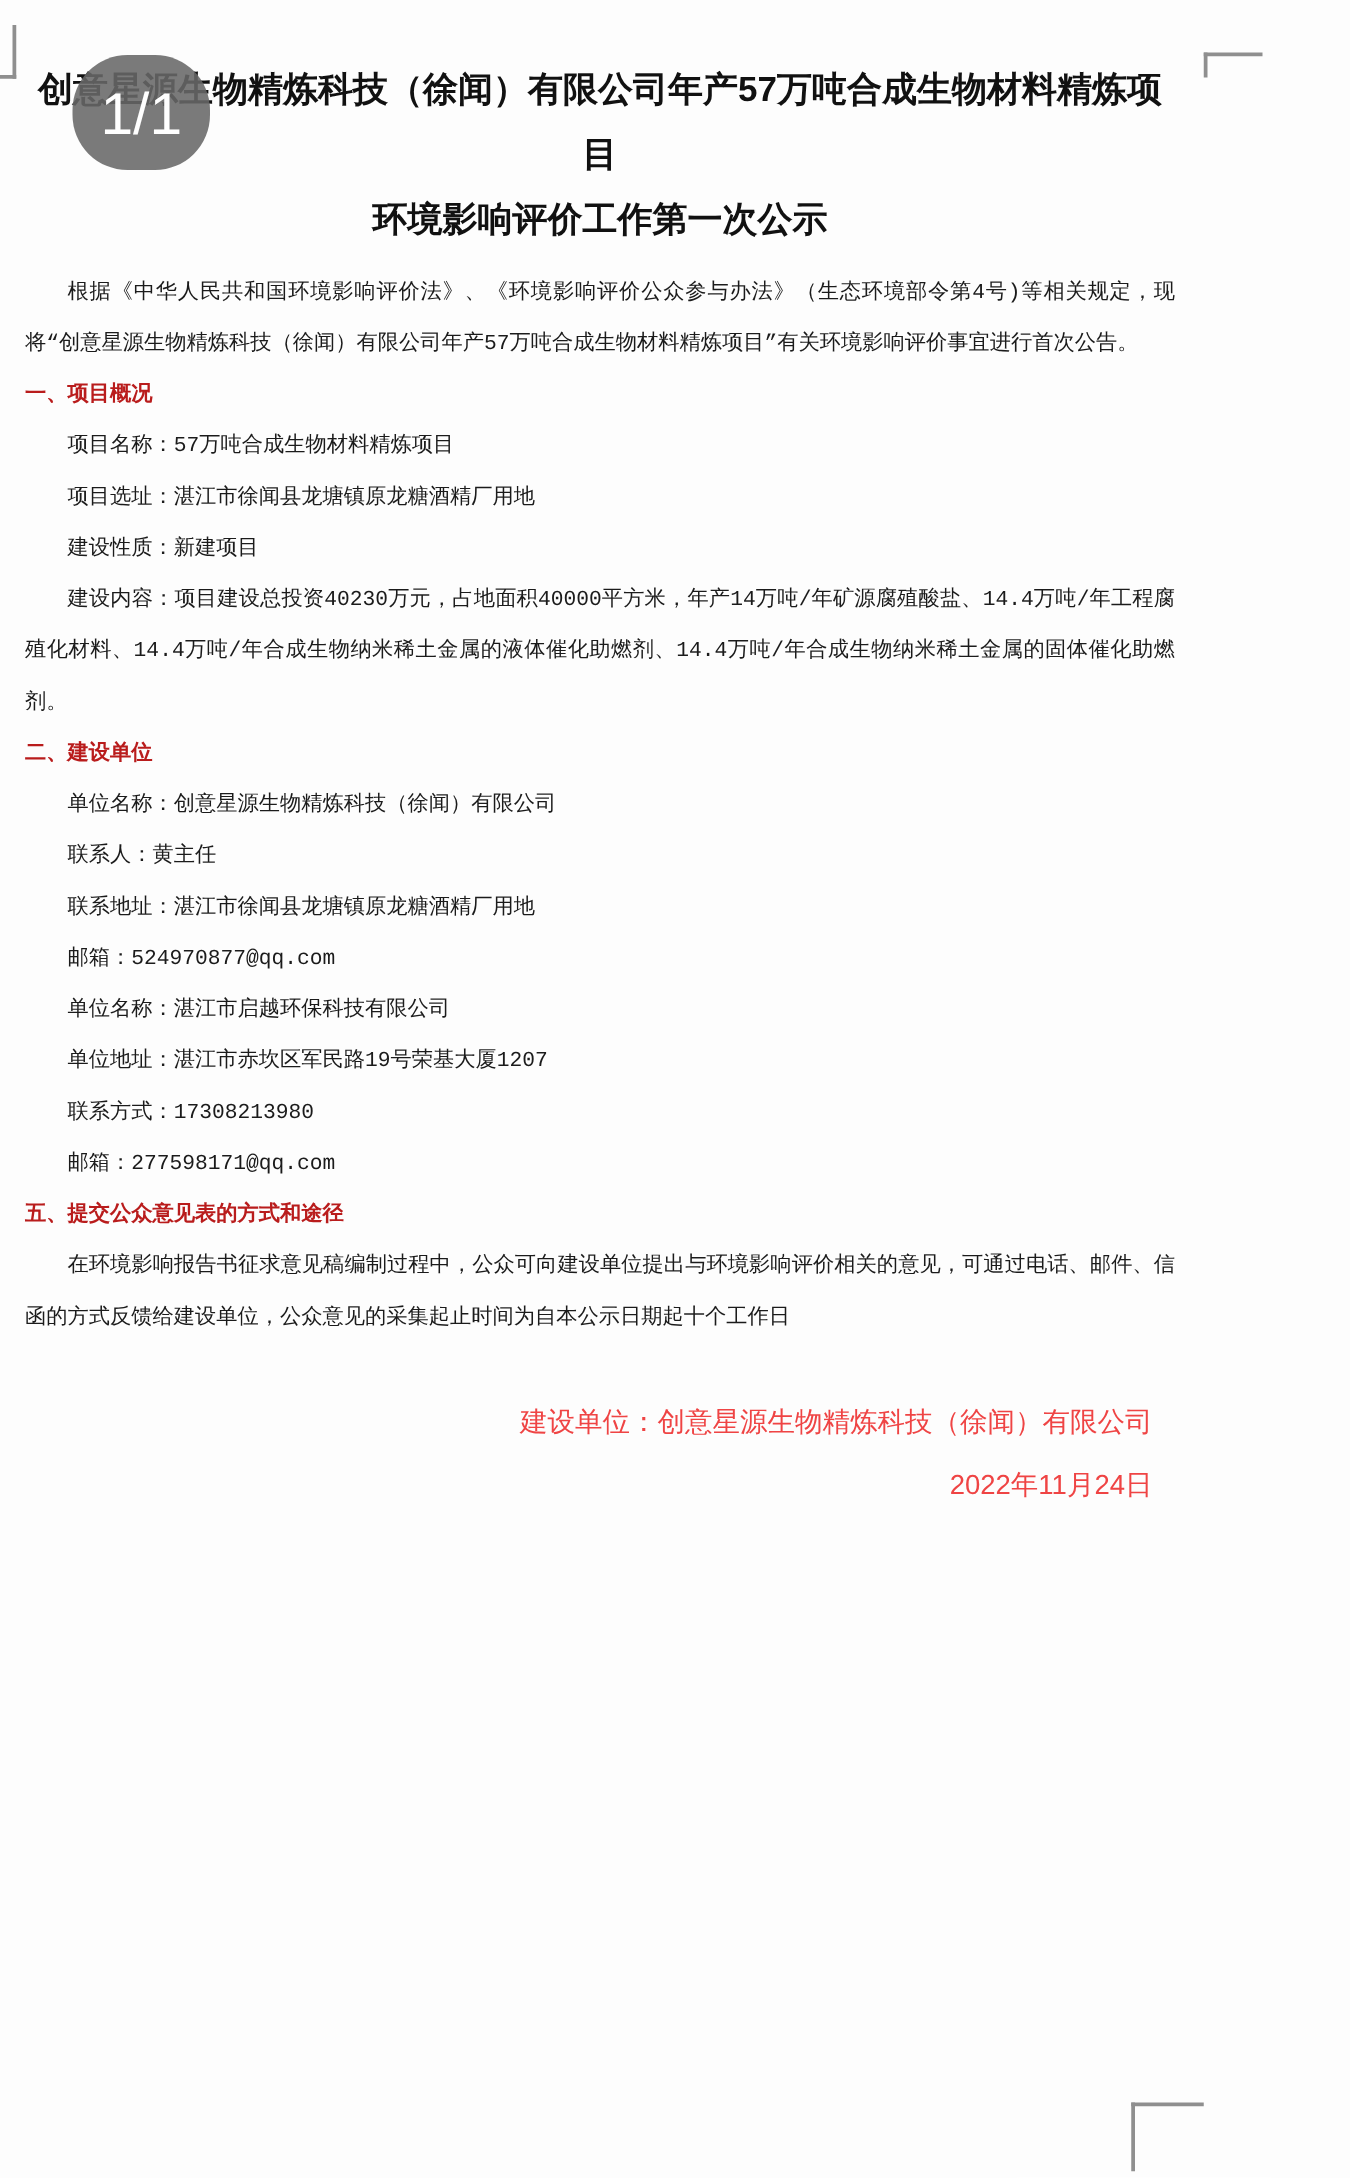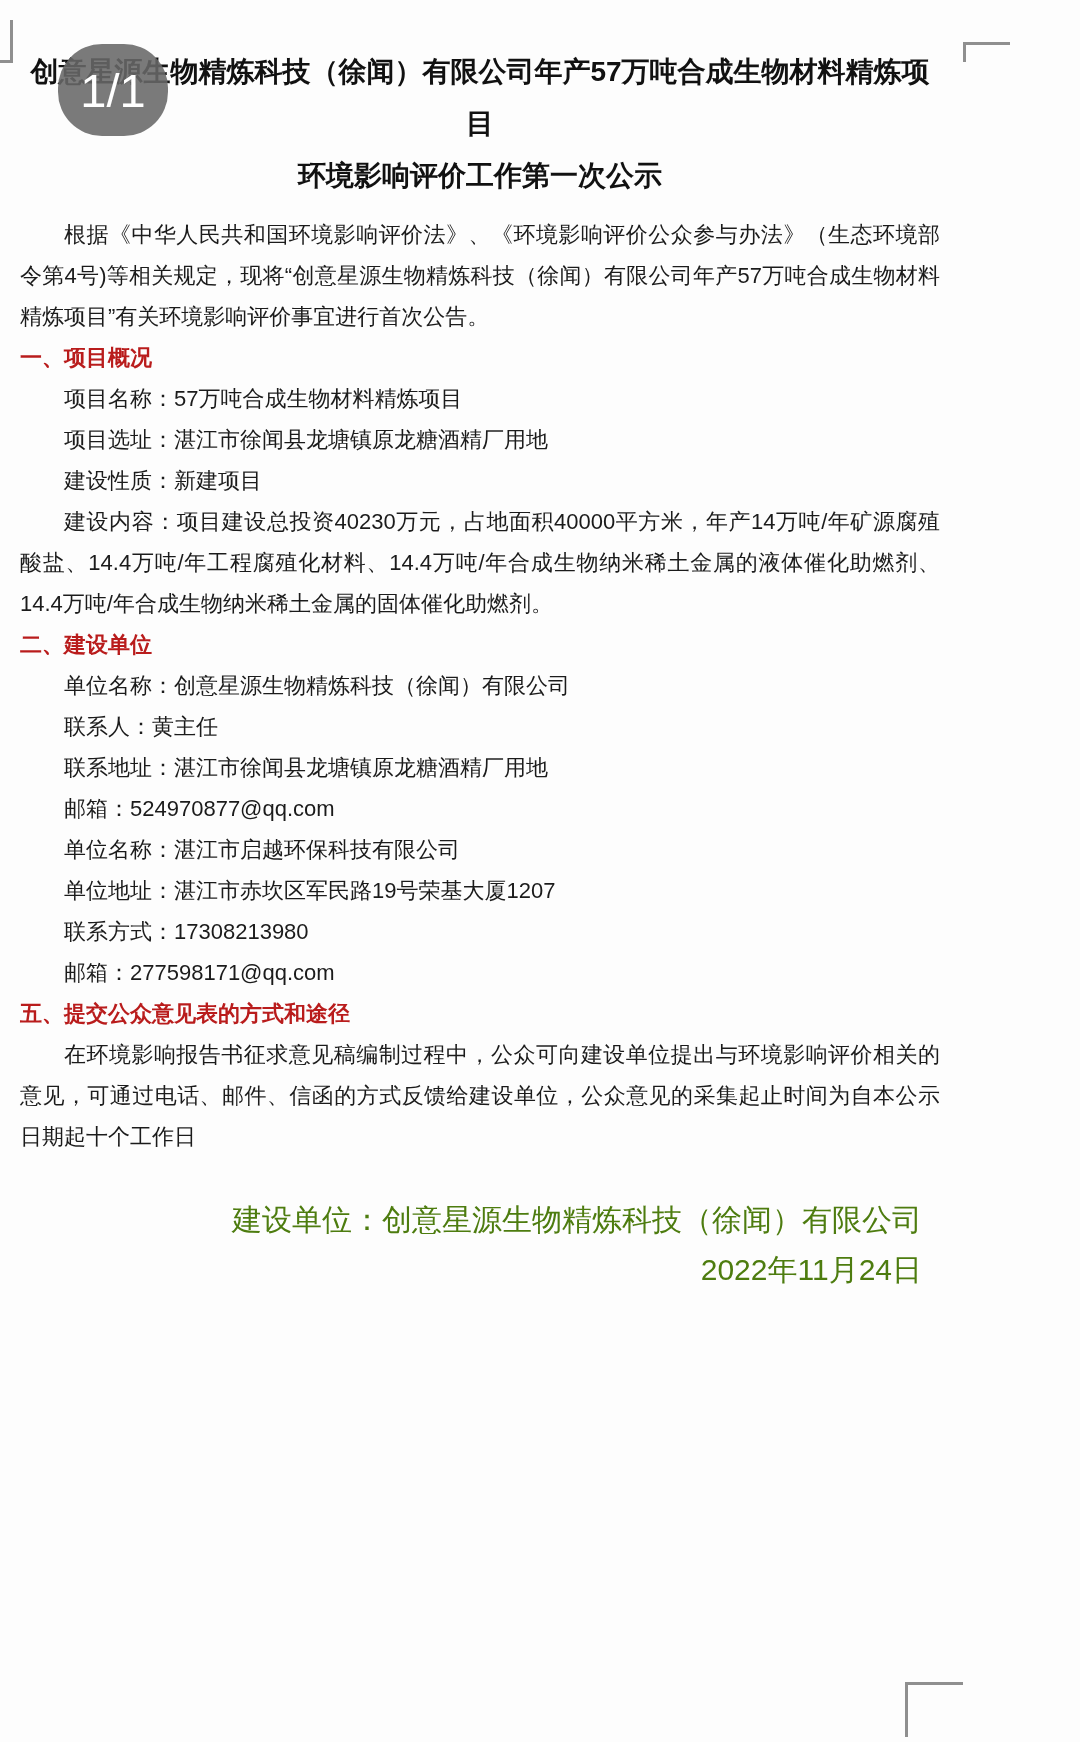--- a/index.html
+++ b/index.html
@@ -58,42 +58,43 @@
     margin: 0 0 12px 0;
     text-align: center;
     font-size: 28px;
     font-weight: 700;
     line-height: 52px;
     color: #111111;
   }
   .title .tline { display: block; }
   .para, .heading {
     margin: 0;
-    font-size: 22px;
+    font-size: 17px;
     line-height: 41px;
+    font-family: Liberation Mono, monospace;
   }
   .para {
     text-indent: 2em;
     text-align: justify;
     color: #1b1b1b;
   }
   .heading {
     font-weight: 700;
     color: #b91c1c;
   }
   .footer {
     margin-top: 38px;
     text-align: right;
     padding-right: 18px;
   }
   .footer p {
     margin: 0;
-    font-size: 30px;
+    font-size: 22px;
     line-height: 50px;
-    color: #4d7c0f;
+    color: #ef4444;
   }
 </style>
 </head>
 <body>
 
 <div class="canvas">
 
   <div class="corner corner-tl"></div>
   <div class="corner corner-tr"></div>
   <div class="corner corner-br"></div>

